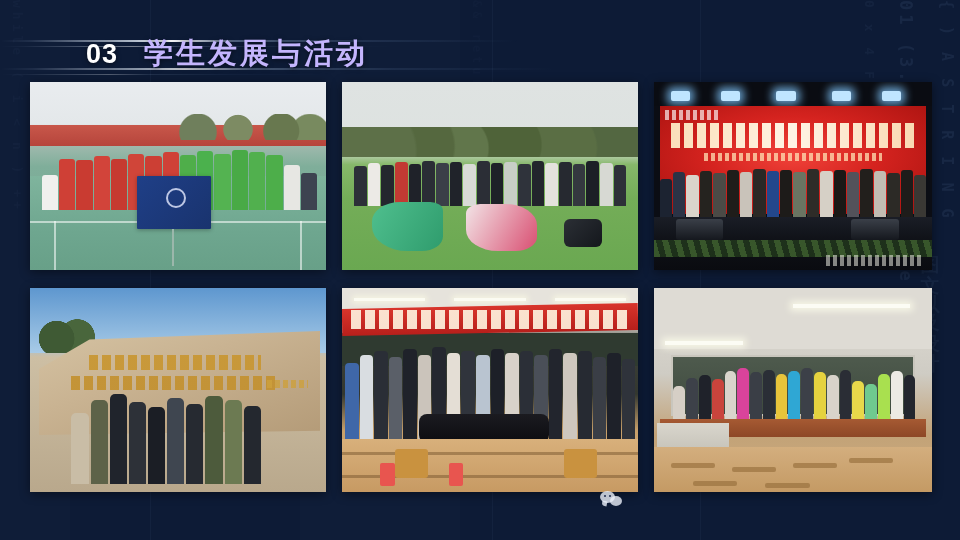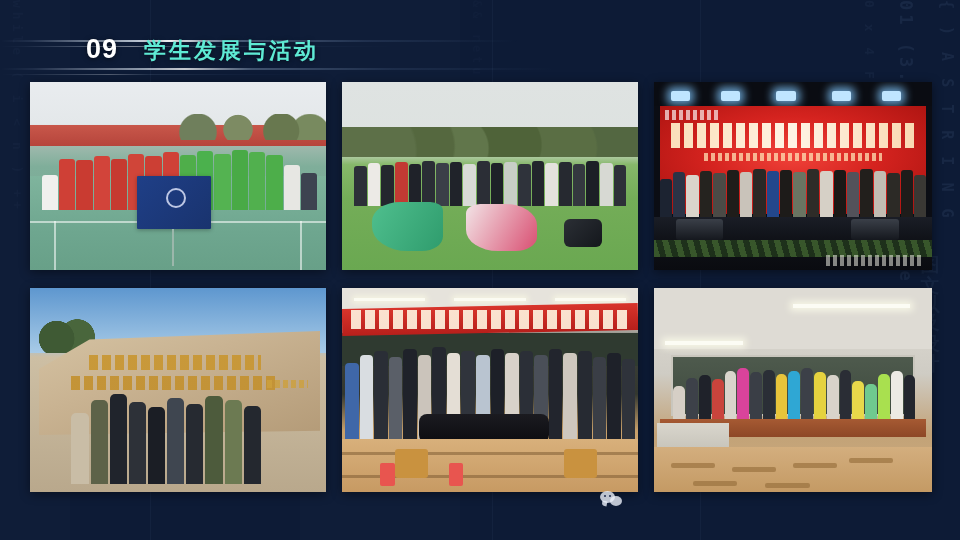--- a/index.html
+++ b/index.html
@@ -45,21 +45,21 @@
   .streak.s2{top:46px;width:400px;opacity:.45;height:1px;}
   .streak.s3{top:68px;width:560px;opacity:.8;}
   .streak.s4{top:74px;width:330px;opacity:.3;height:1px;}
 
   .title-wrap{position:absolute;left:86px;top:34px;display:flex;align-items:baseline;gap:26px;z-index:6;}
   .title-num{
     font-size:27px;font-weight:700;color:#ffffff;letter-spacing:1px;
     text-shadow:0 1px 5px rgba(0,0,0,.55);
   }
   .title-text{
-    font-size:22px;font-weight:700;color:#5eead4;letter-spacing:3px;
+    font-size:29px;font-weight:700;color:#c4b5fd;letter-spacing:3px;
     text-shadow:0 1px 5px rgba(0,0,0,.55);
   }
 
   
   .grid{position:absolute;left:30px;top:82px;width:902px;height:410px;
         display:grid;grid-template-columns:296px 296px 278px;
         grid-template-rows:188px 204px;gap:18px 16px;z-index:4;}
   .photo{position:relative;overflow:hidden;background:#1b2742;
          box-shadow:0 2px 10px rgba(0,0,0,.45);}
 
@@ -215,21 +215,21 @@
   <div class="codecol" style="left:918px;top:240px;font-size:19px;opacity:.8;">图 文 以 及 设 计</div>
   <div class="codecol" style="left:10px;font-size:13px;opacity:.35;">while ( i &lt; n ) ++</div>
   <div class="codecol" style="left:470px;font-size:12px;opacity:.25;">&amp;&amp; return 0 ; }</div>
 
   <div class="streak s1"></div>
   <div class="streak s2"></div>
   <div class="streak s3"></div>
   <div class="streak s4"></div>
 
   <div class="title-wrap">
-    <span class="title-num">09</span>
+    <span class="title-num">03</span>
     <span class="title-text">学生发展与活动</span>
   </div>
 
   <div class="grid">
 
     <div class="photo p1">
       <div class="wall"></div>
       <div class="trees"></div>
       <div class="court"></div>
       <div class="courtline" style="left:0;right:0;top:74%;"></div>

